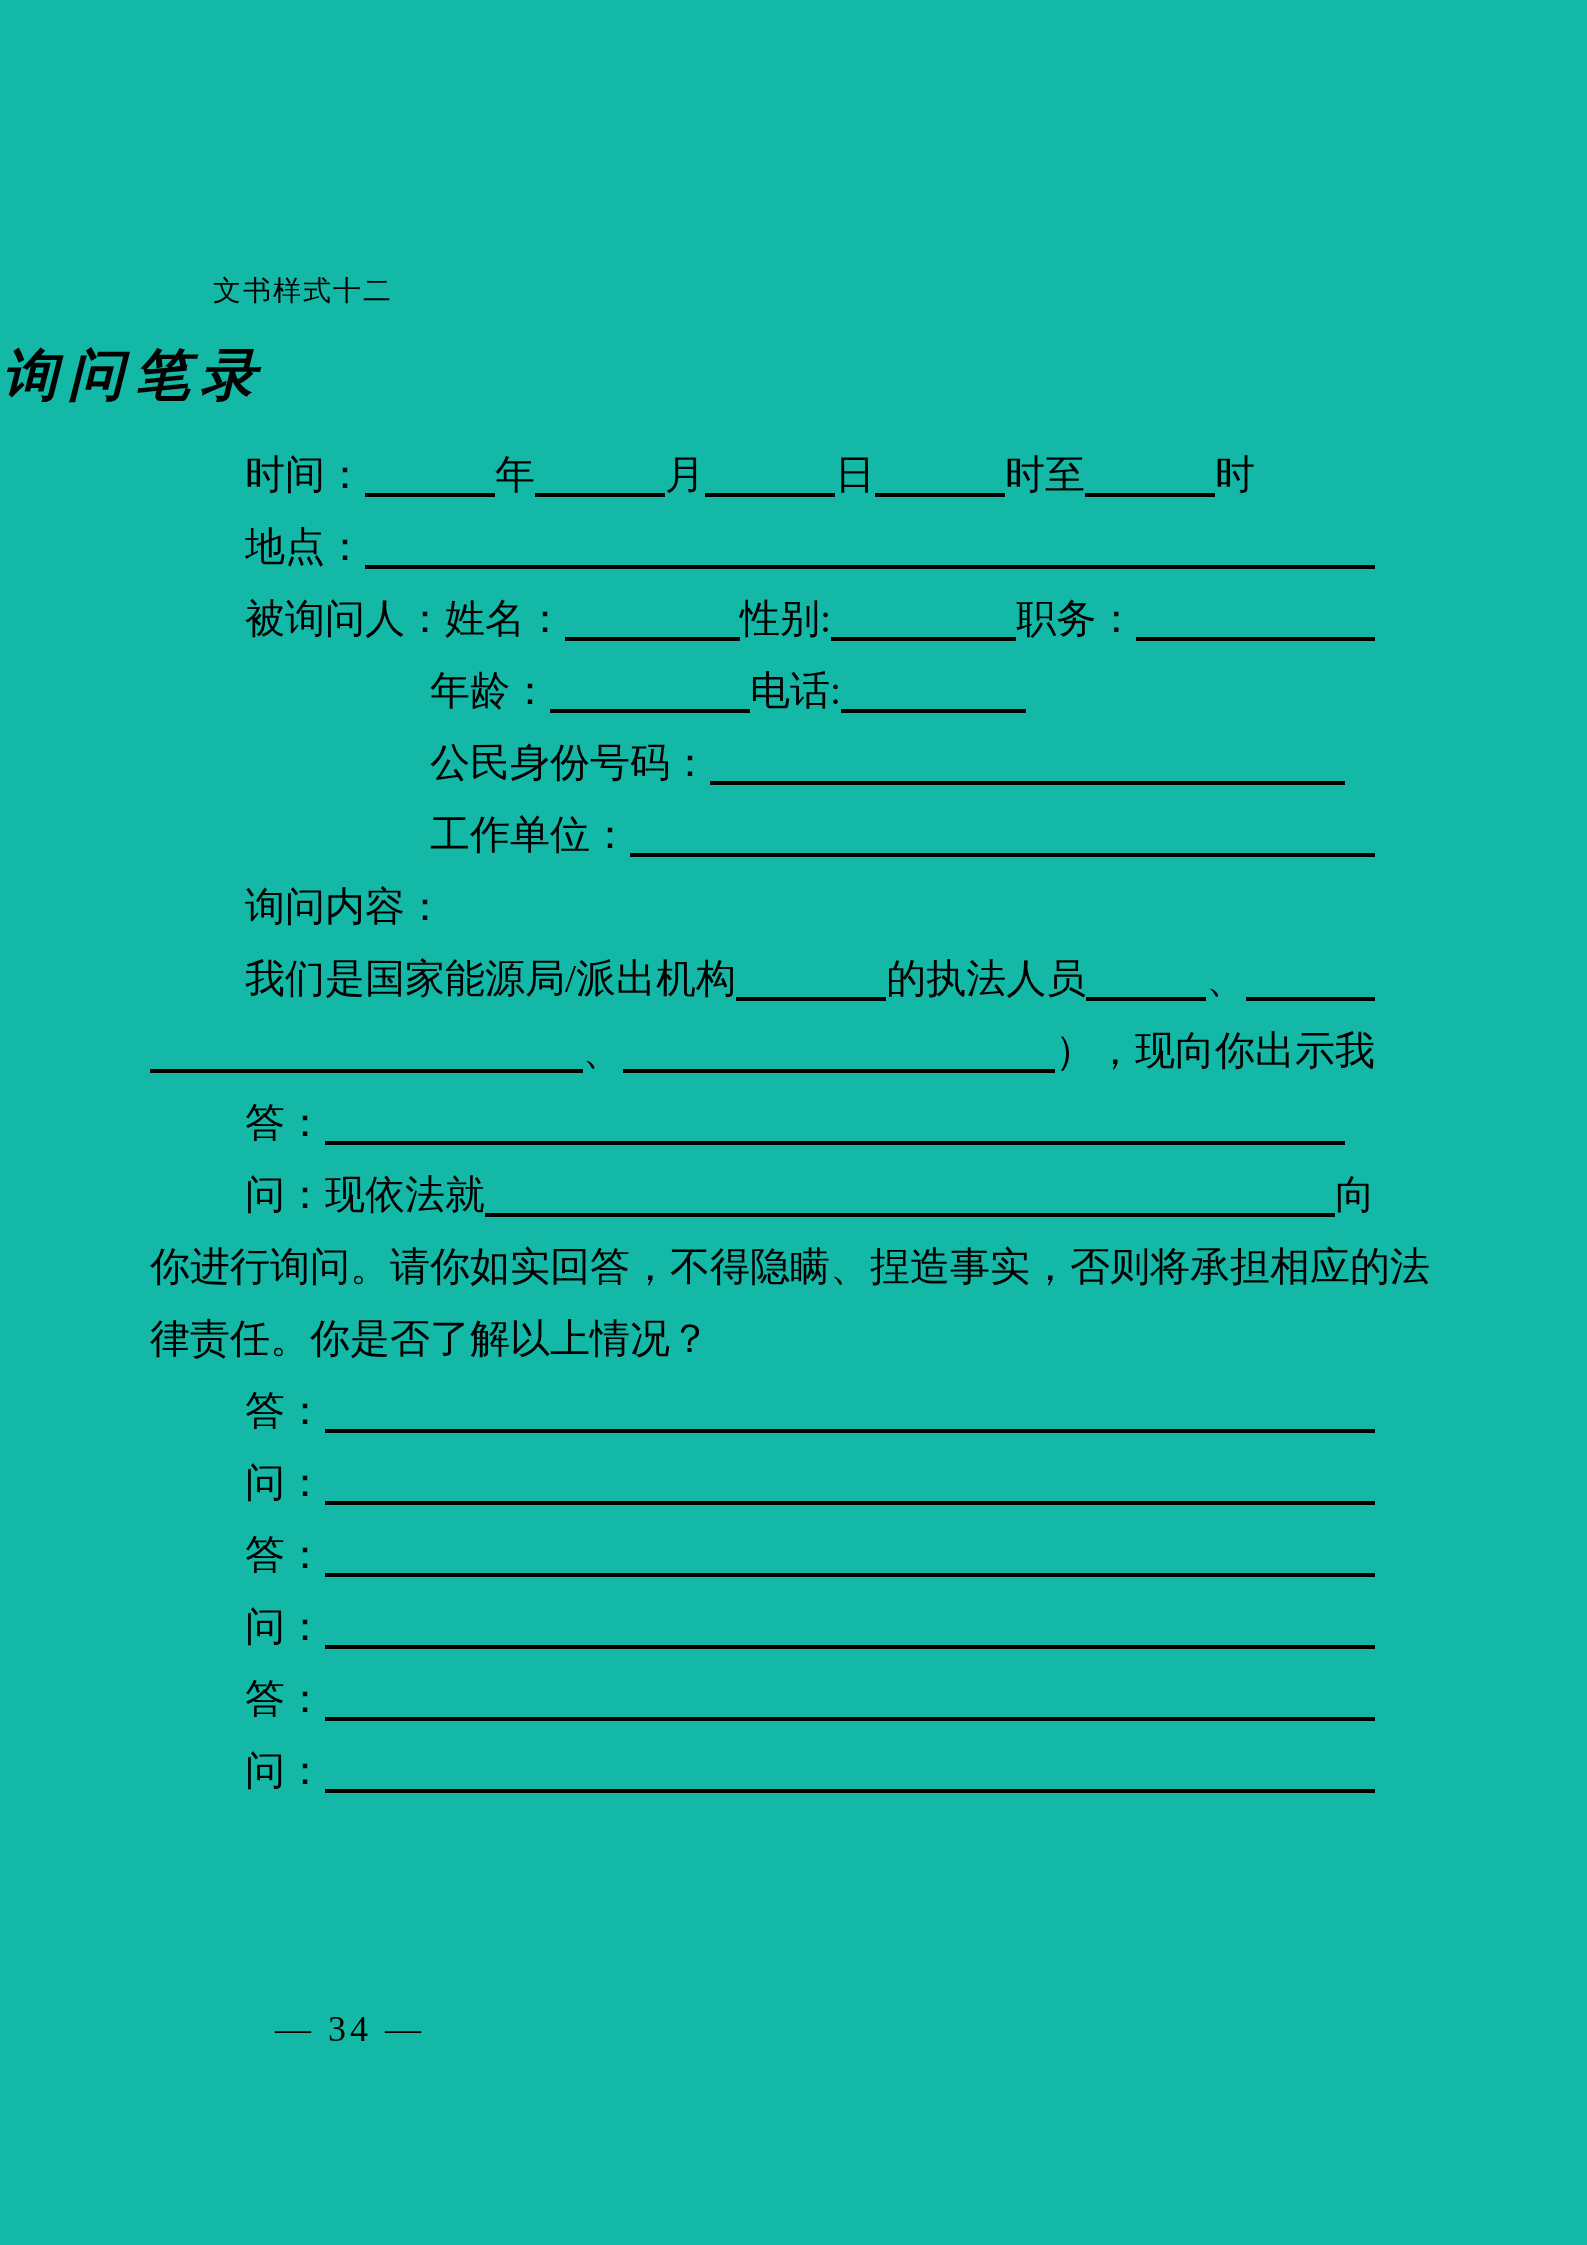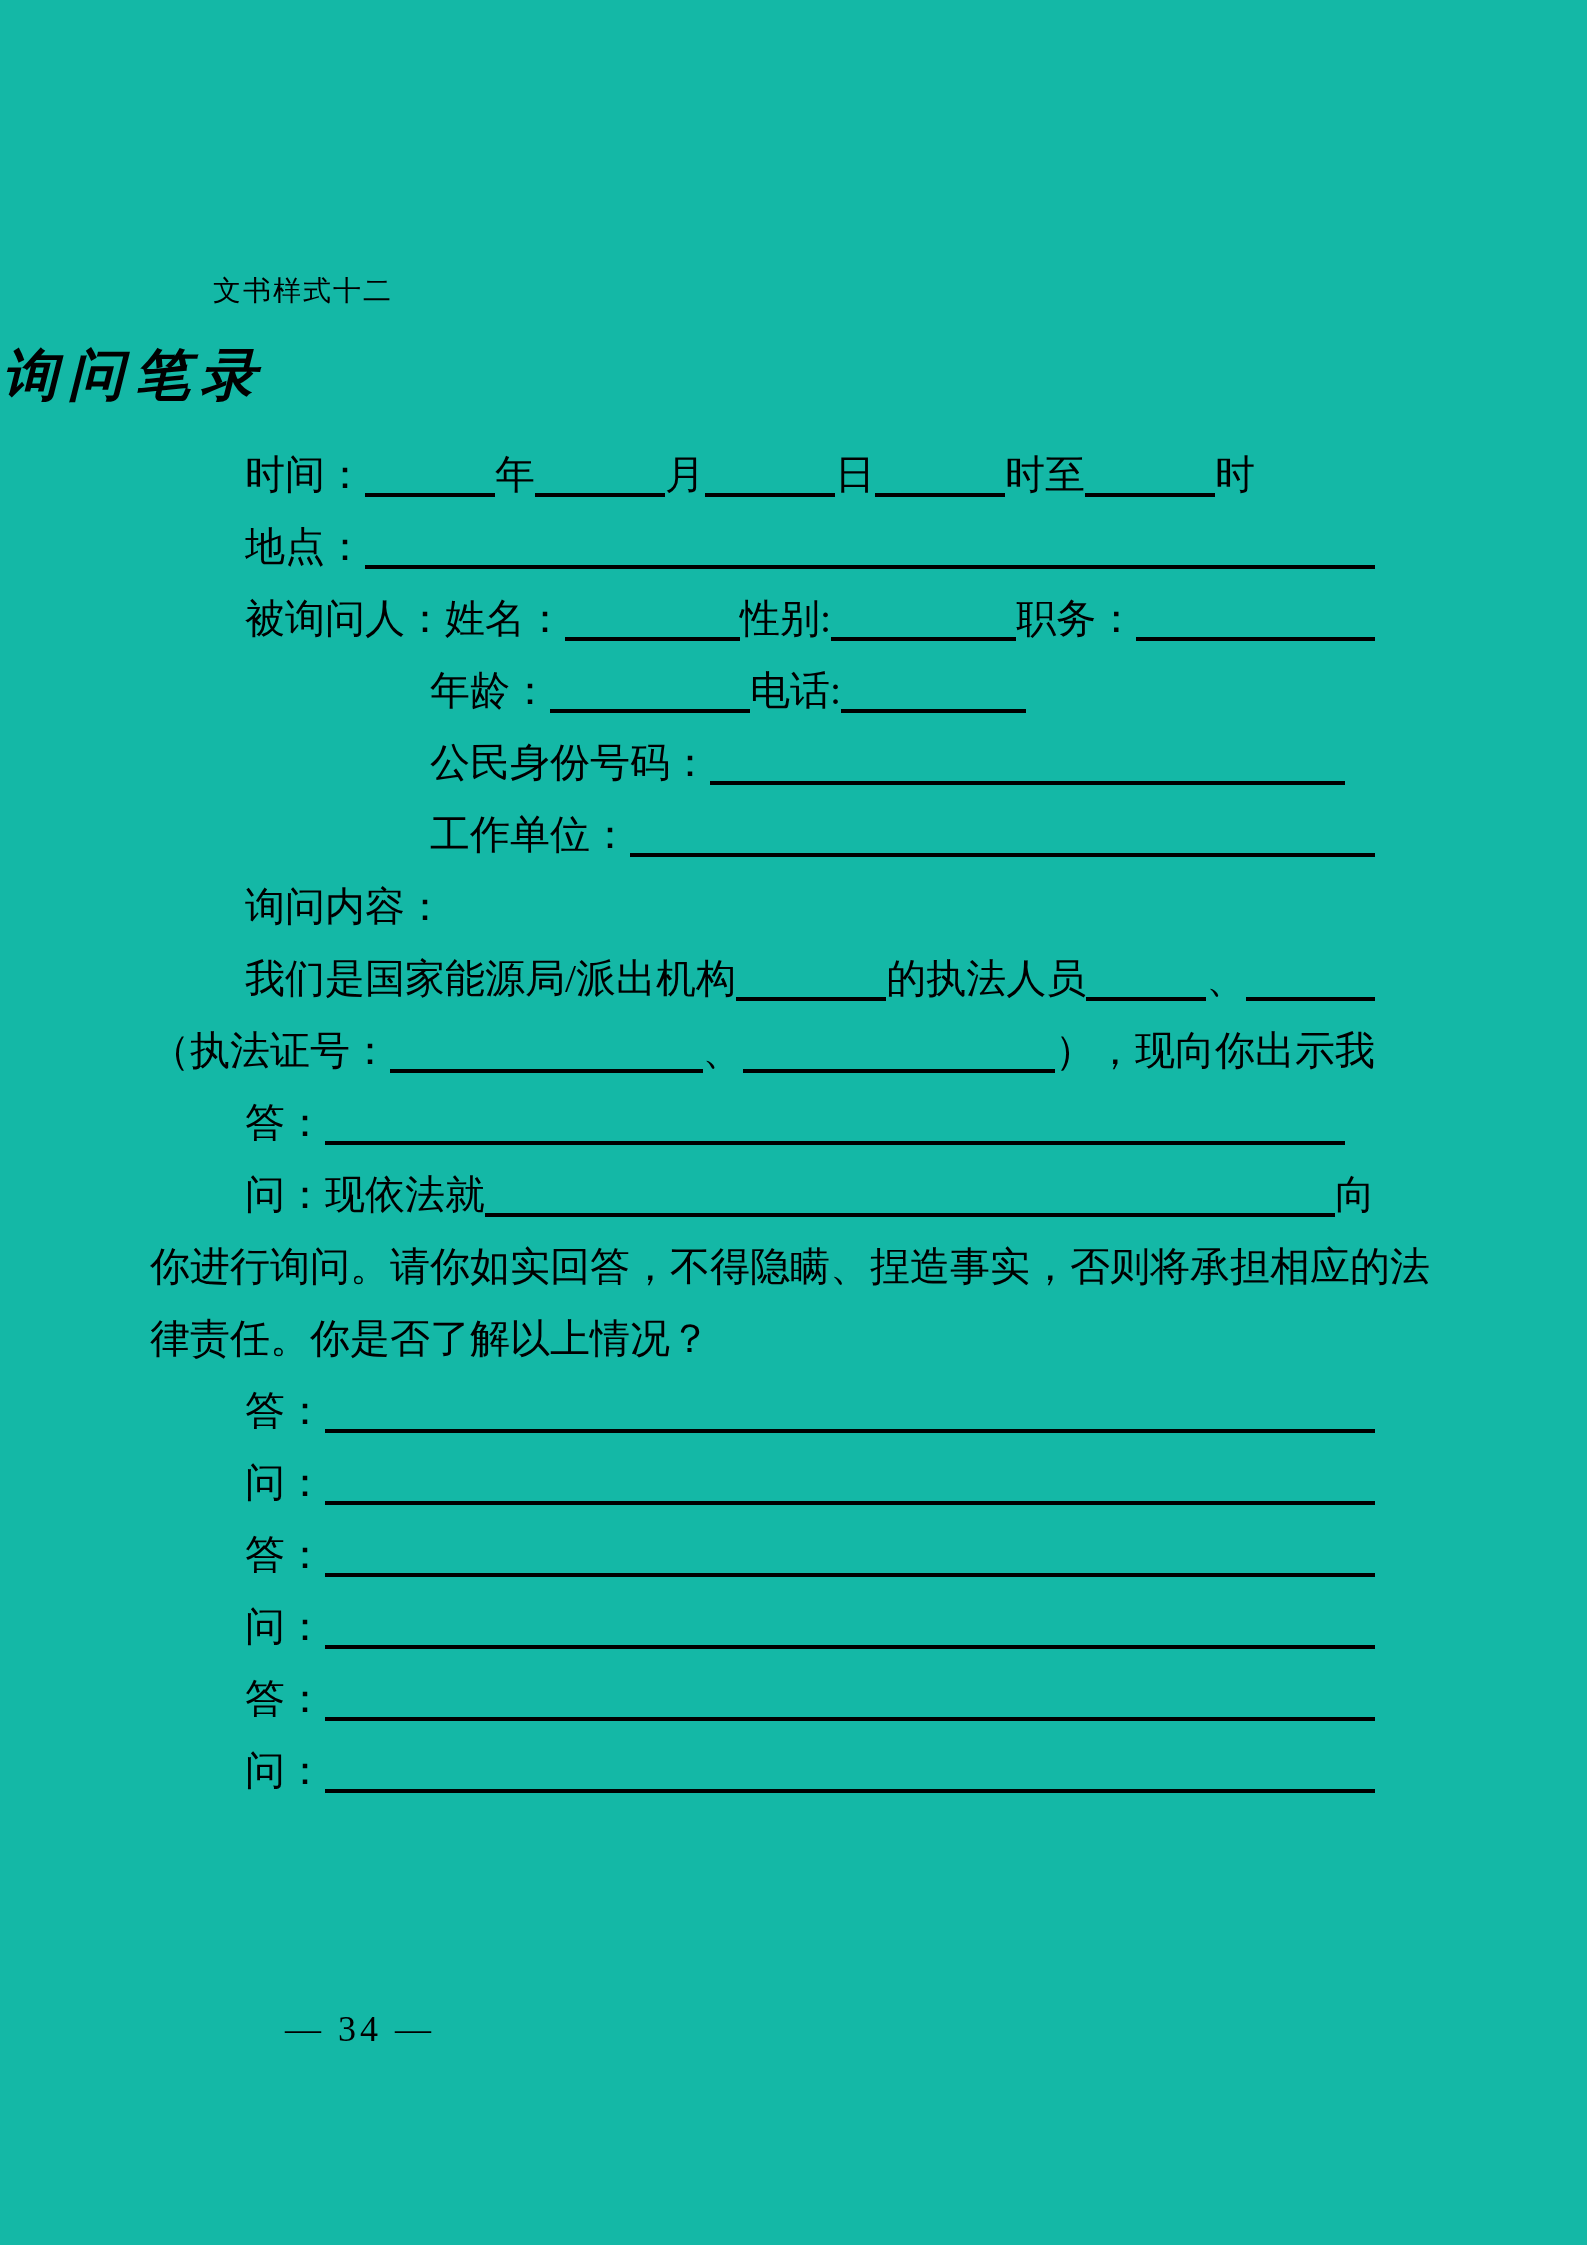--- a/index.html
+++ b/index.html
@@ -41,21 +41,21 @@
   .w120 { width:120px; flex:none; }
   .w130 { width:130px; flex:none; }
   .w150 { width:150px; flex:none; }
   .w175 { width:175px; flex:none; }
   .w185 { width:185px; flex:none; }
   .w200 { width:200px; flex:none; }
   .w290 { width:290px; flex:none; }
   .grow { flex:1; }
   .mr30 { margin-right:30px; }
   .footer {
-    position:absolute; left:285px; top:2008px;
+    position:absolute; left:275px; top:2008px;
     font-size:36px; letter-spacing:4px; white-space:nowrap;
   }
 </style>
 </head>
 <body>
 
 <div class="page">
 
   <div class="doc-label">文书样式十二</div>
 
@@ -125,21 +125,20 @@
       <span class="ind"></span>
       <span class="lbl">我们是国家能源局/派出机构</span>
       <span class="ul w150"></span>
       <span class="lbl">的执法人员</span>
       <span class="ul w120"></span>
       <span class="lbl">、</span>
       <span class="ul grow"></span>
     </div>
 
     <div class="line">
-      <span class="lbl">（执法证号：</span>
       <span class="ul grow"></span>
       <span class="lbl">、</span>
       <span class="ul grow"></span>
       <span class="lbl">），现向你出示我</span>
     </div>
 
 
     <div class="line">
       <span class="ind"></span>
       <span class="lbl">答：</span>

